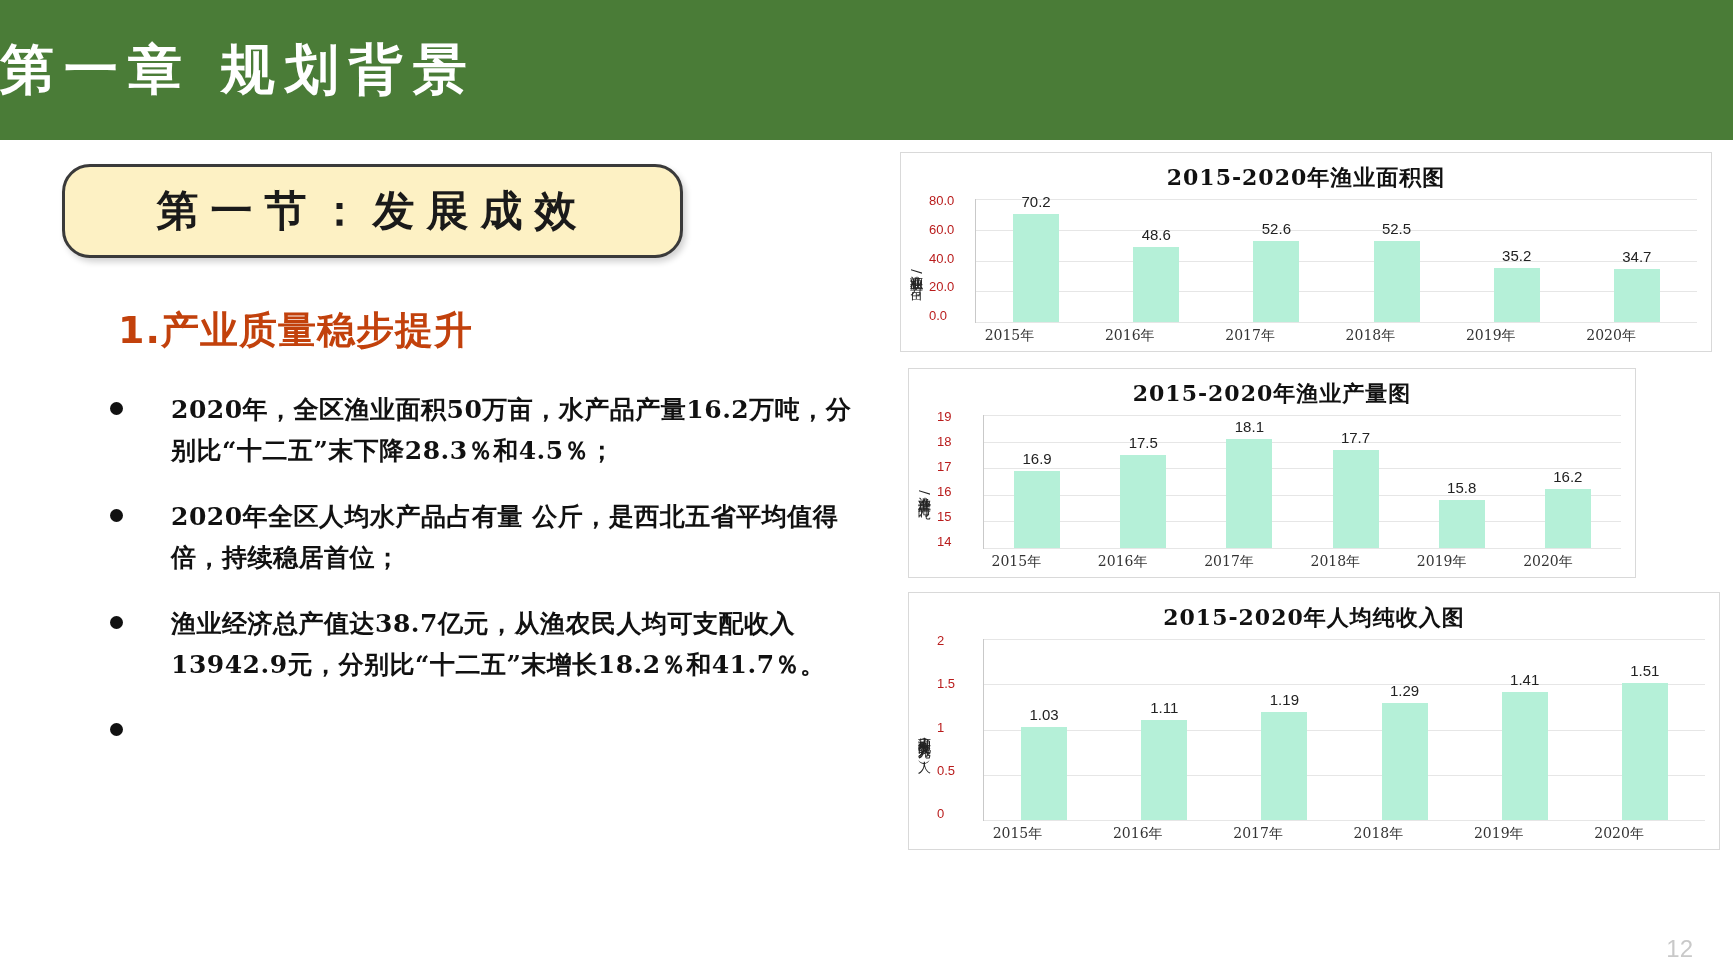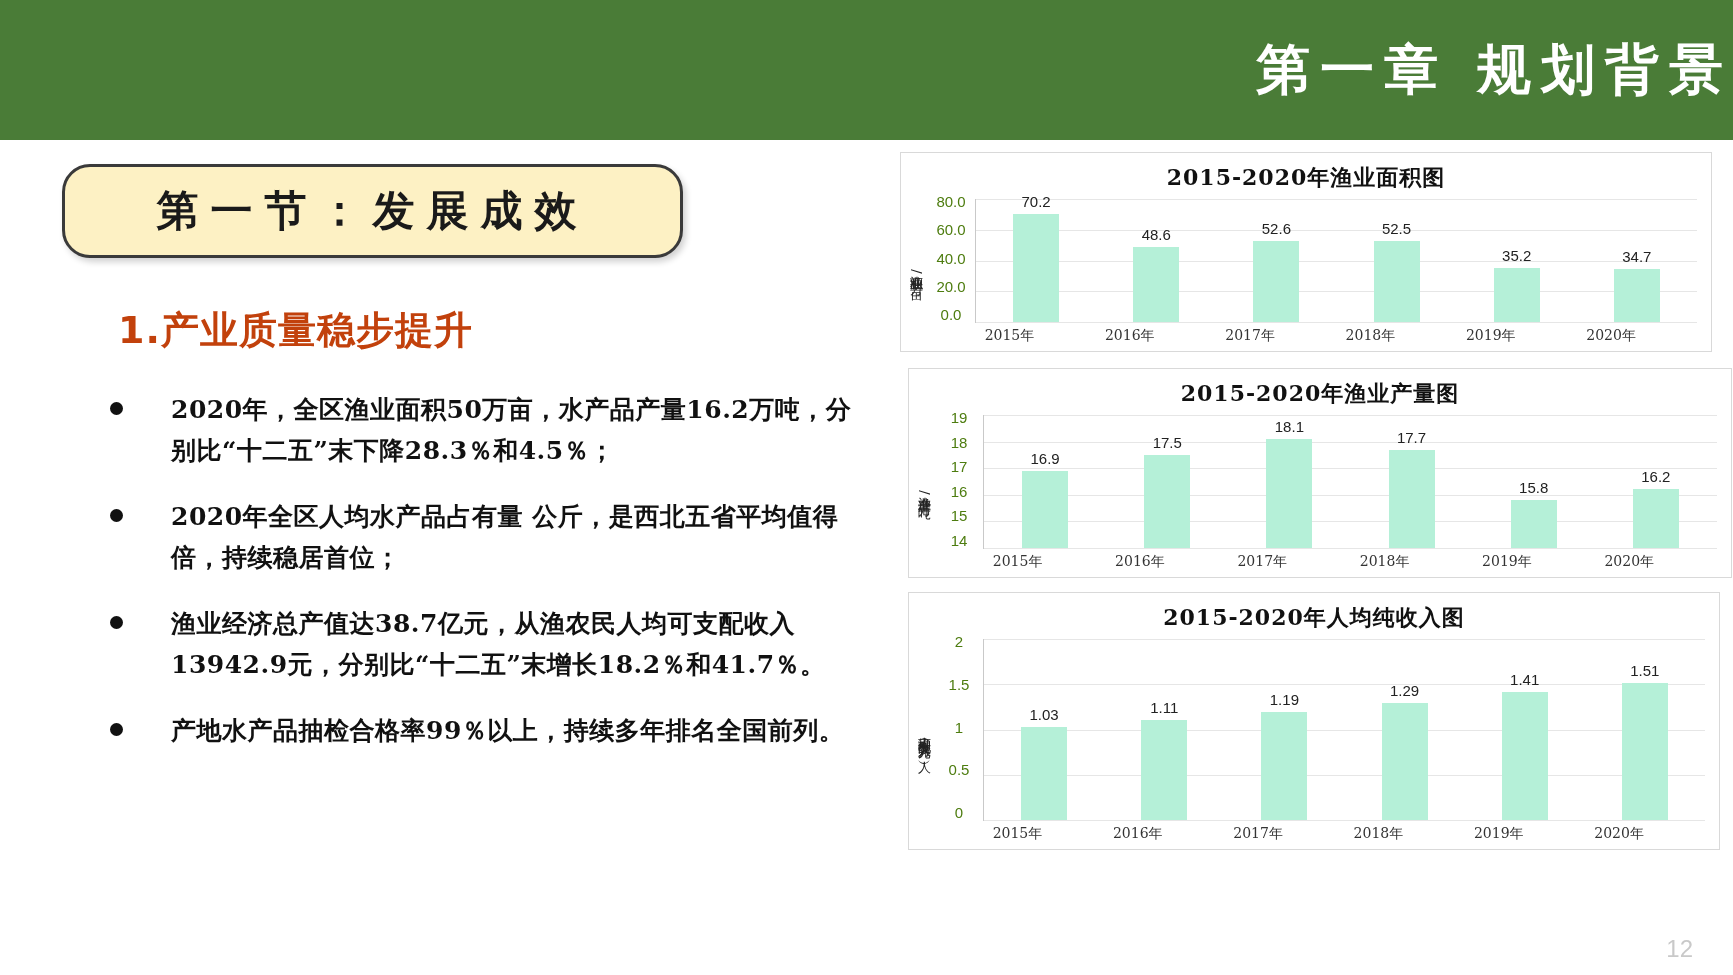--- a/index.html
+++ b/index.html
@@ -7,21 +7,21 @@
     width:1733px;height:975px;
     background:#ffffff;
     font-family:"Liberation Sans","DejaVu Sans",sans-serif;
     position:relative;
     overflow:hidden;
   }
   
   .header-band{
     position:absolute;left:0;top:0;width:1733px;height:140px;
     background:#4a7c37;
-    display:flex;align-items:center;justify-content:flex-end;
+    display:flex;align-items:center;justify-content:flex-start;
   }
   .header-title{
     color:#ffffff;font-size:54px;font-weight:bold;letter-spacing:10px;
     font-family:"DejaVu Sans","Liberation Sans",sans-serif;
   }
   
   .left-col{
     position:absolute;left:0;top:140px;width:900px;height:835px;
   }
   .section-chip{
@@ -53,37 +53,37 @@
     font-size:25px;line-height:1.62;color:#111;font-weight:bold;
     font-family:"DejaVu Serif","Liberation Serif",serif;
     letter-spacing:0.5px;
   }
   
   .chart-card{
     position:absolute;background:#ffffff;border:1px solid #d9d9d9;
     box-sizing:border-box;
   }
   #card-area{left:900px;top:152px;width:812px;height:200px;}
-  #card-output{left:908px;top:368px;width:824px;height:210px;}
+  #card-output{left:908px;top:368px;width:728px;height:210px;}
   #card-income{left:908px;top:592px;width:812px;height:258px;}
   .chart-title{
     text-align:center;font-size:22px;font-weight:bold;color:#111;
     margin-top:10px;letter-spacing:1px;
     font-family:"DejaVu Serif","Liberation Serif",serif;
   }
   .plot-wrap{position:relative;width:100%;height:calc(100% - 42px);}
   .y-axis-label{
     position:absolute;left:6px;top:50%;transform:translateY(-50%) ;
     writing-mode:vertical-rl;font-size:13px;color:#222;letter-spacing:1px;
     font-family:"DejaVu Serif","Liberation Serif",serif;
   }
   .y-ticks{
     position:absolute;left:28px;top:0;bottom:26px;width:44px;
     display:flex;flex-direction:column;justify-content:space-between;
-    align-items:center;font-size:15px;color:#4d7c0f;
+    align-items:flex-start;font-size:13px;color:#b91c1c;
   }
   .plot-area{
     position:absolute;left:74px;right:14px;top:6px;bottom:26px;
     border-left:1px solid #c9c9c9;border-bottom:1px solid #c9c9c9;
   }
   .gridline{
     position:absolute;left:0;right:0;height:1px;background:#e6e6e6;
   }
   .bars{
     position:absolute;left:0;right:0;top:0;bottom:0;
@@ -137,21 +137,20 @@
     <div class="bullet-row">
       <div class="bullet-dot"></div>
       <div class="bullet-text">2020年全区人均水产品占有量  公斤，是西北五省平均值得  倍，持续稳居首位；</div>
     </div>
     <div class="bullet-row">
       <div class="bullet-dot"></div>
       <div class="bullet-text">渔业经济总产值达38.7亿元，从渔农民人均可支配收入13942.9元，分别比“十二五”末增长18.2％和41.7％。</div>
     </div>
     <div class="bullet-row">
       <div class="bullet-dot"></div>
-      <div class="bullet-text">产地水产品抽检合格率99％以上，持续多年排名全国前列。</div>
     </div>
   </div>
 
 </div>
 
 <div class="chart-card" id="card-area">
   <div class="chart-title">2015-2020年渔业面积图</div>
   <div class="plot-wrap">
     <div class="y-axis-label">渔业面积/万亩</div>
     <div class="y-ticks">

